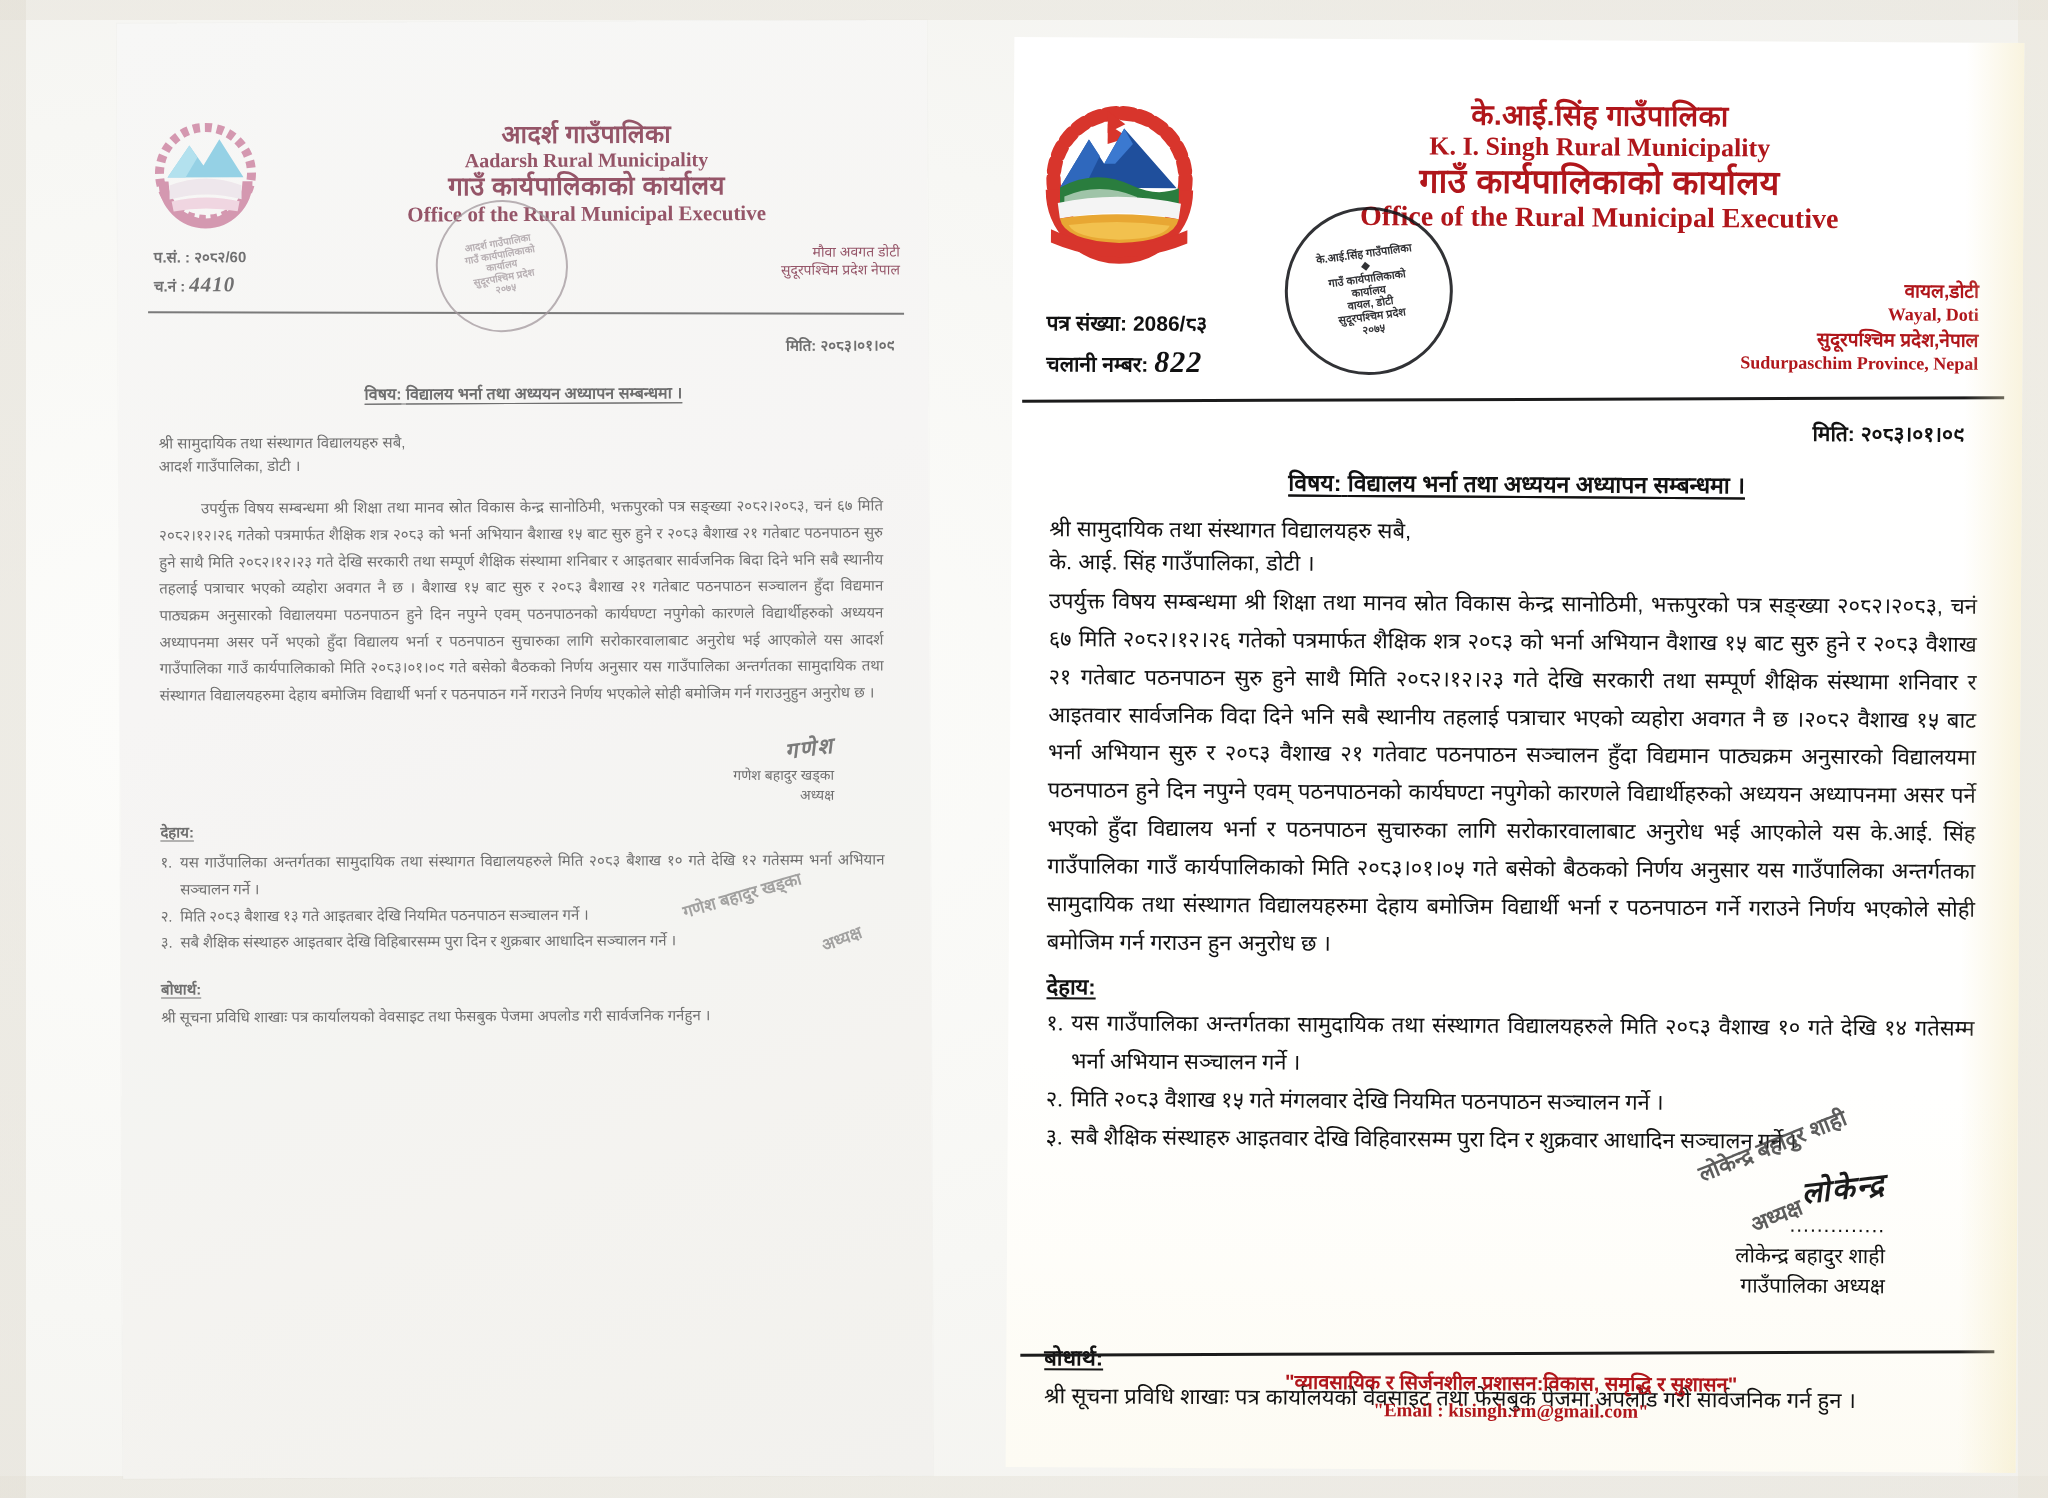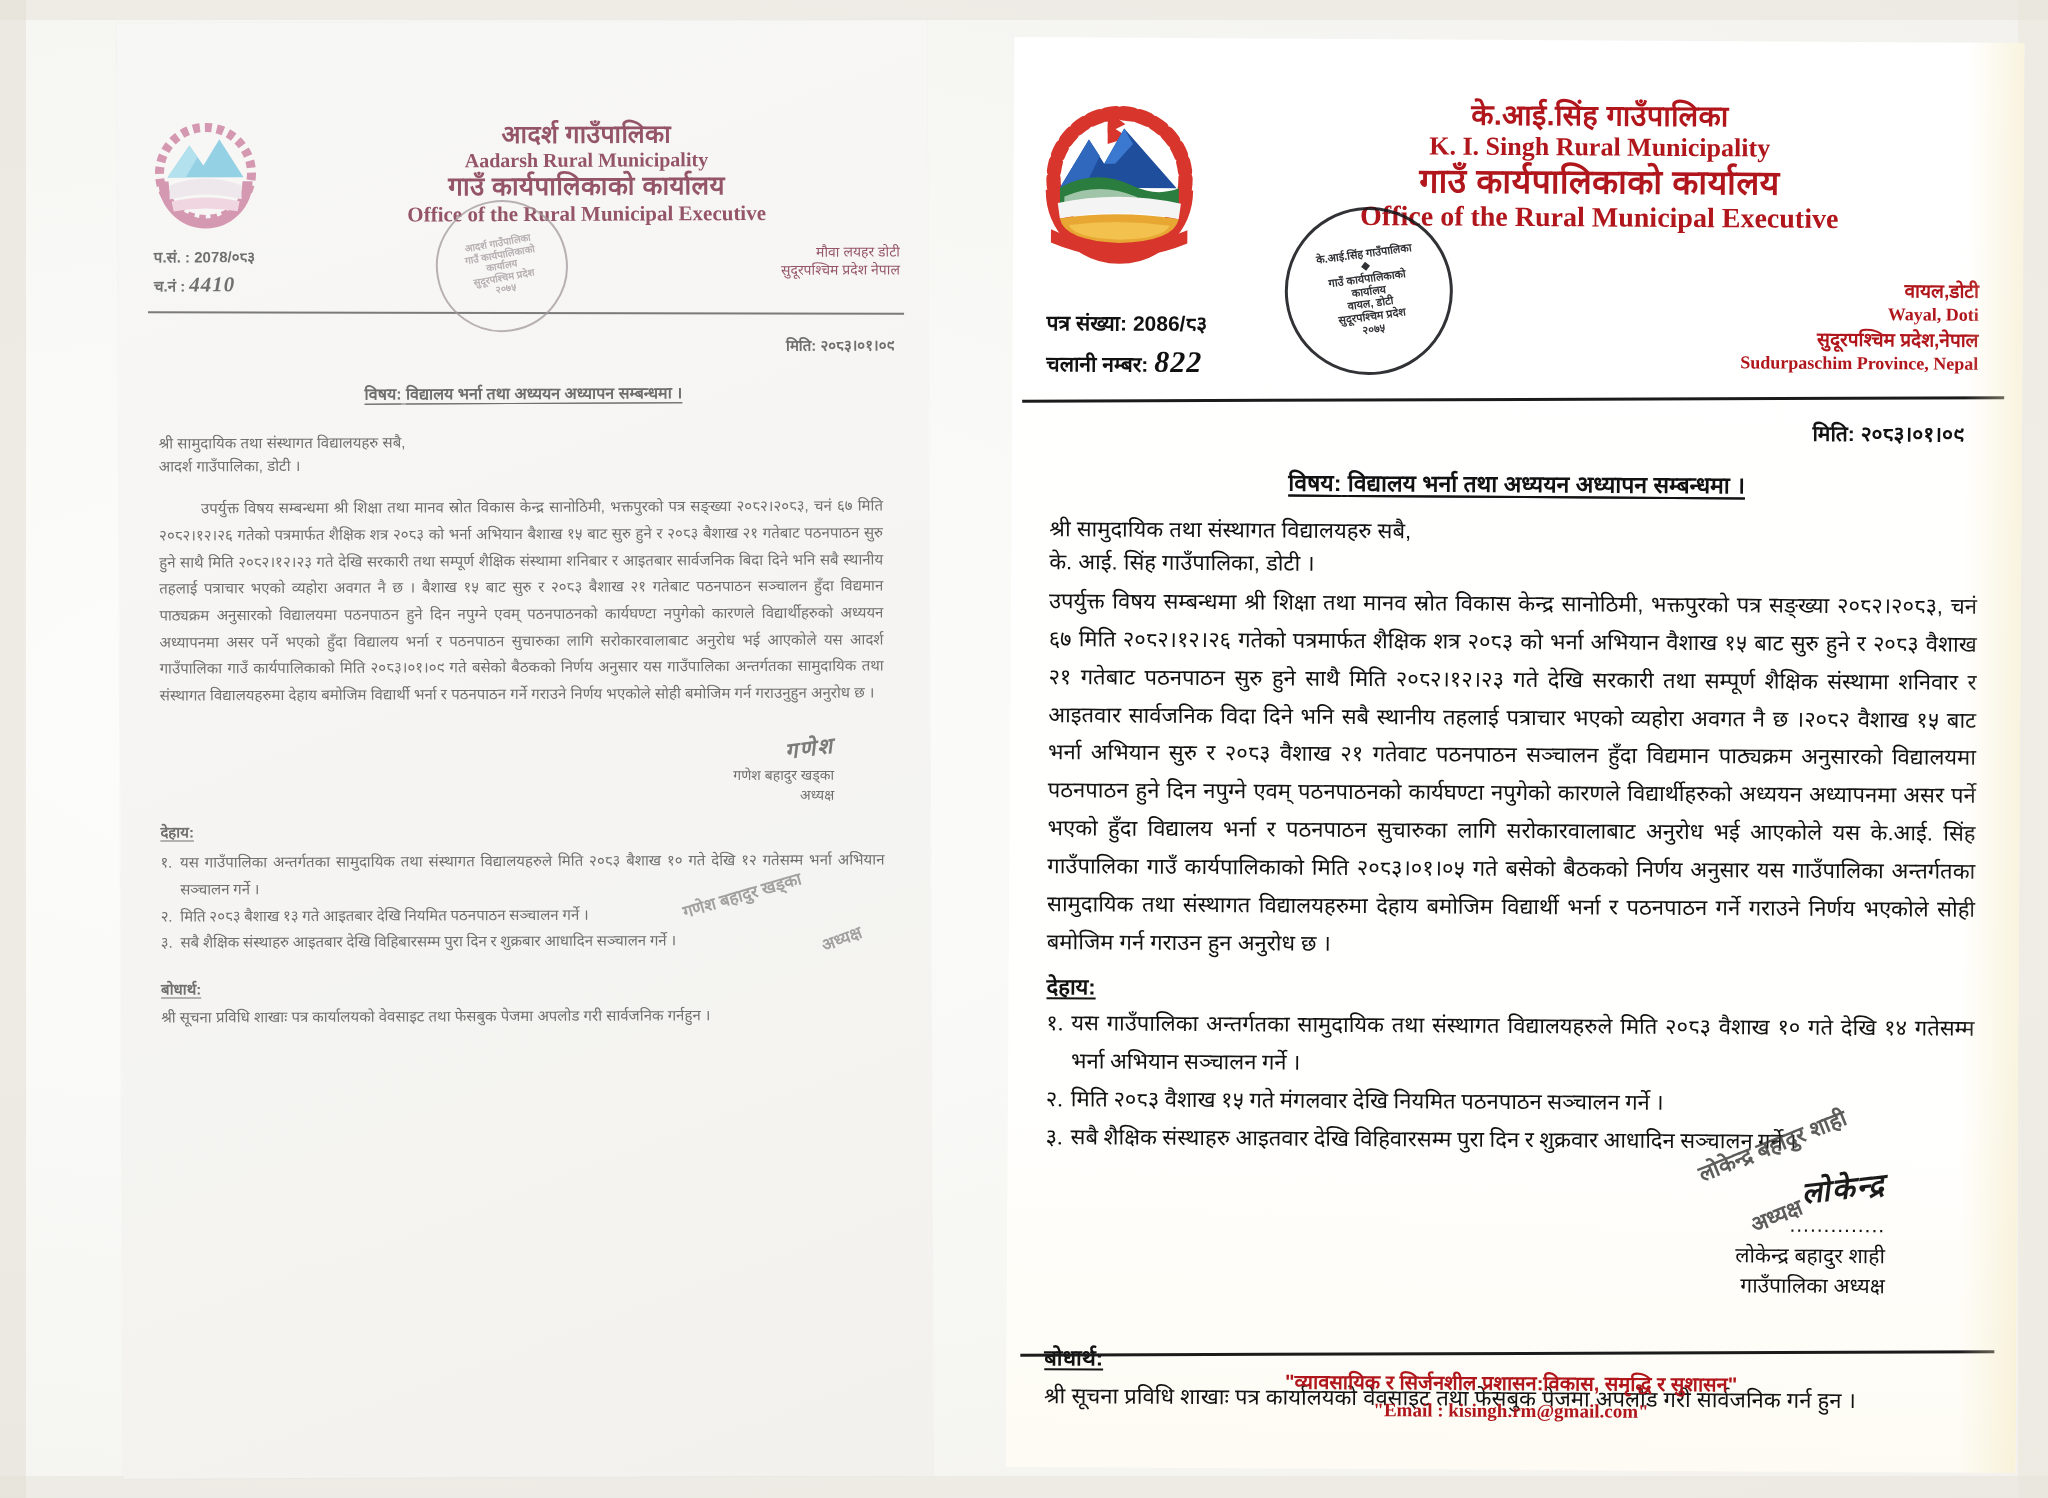--- a/index.html
+++ b/index.html
@@ -186,29 +186,29 @@
       <div class="en-org en-org1">Aadarsh Rural Municipality</div>
       <div class="np-org np-org2">गाउँ कार्यपालिकाको कार्यालय</div>
       <div class="en-org en-org2">Office of the Rural Municipal Executive</div>
     </div>
   </div>
 
   <div style="display:flex;justify-content:space-between;align-items:flex-start;margin:10px 28px 0 36px;">
     <div>
       <div class="refline">
         <span>प.सं. :</span>
-        <span>2078/०८३</span>
+        <span>२०८२/60</span>
       </div>
       <div class="refline">
         <span>च.नं :</span>
         <span class="handwrite" style="font-size:21px;">4410</span>
       </div>
     </div>
     <div class="addr-blk">
-      <div class="addr-np">मौवा लयहर डोटी</div>
+      <div class="addr-np">मौवा अवगत डोटी</div>
       <div class="addr-np">सुदूरपश्चिम प्रदेश नेपाल</div>
     </div>
   </div>
 
   <div class="rule" style="margin:12px 24px 0 30px;"></div>
 
   <div class="date-line" style="margin:22px 34px 0 0;">
     <span>मिति:</span>
     <span>२०८३।०१।०९</span>
   </div>

